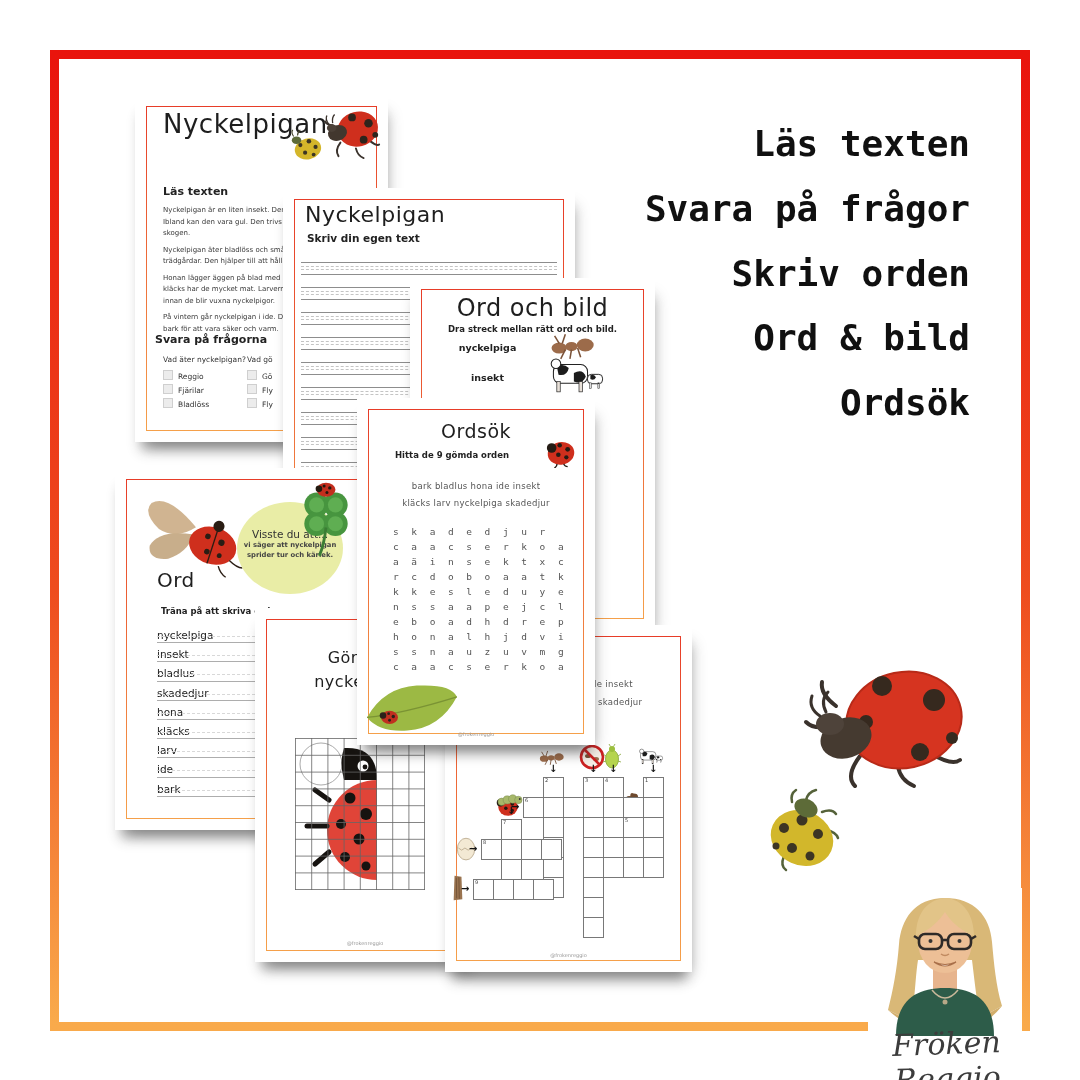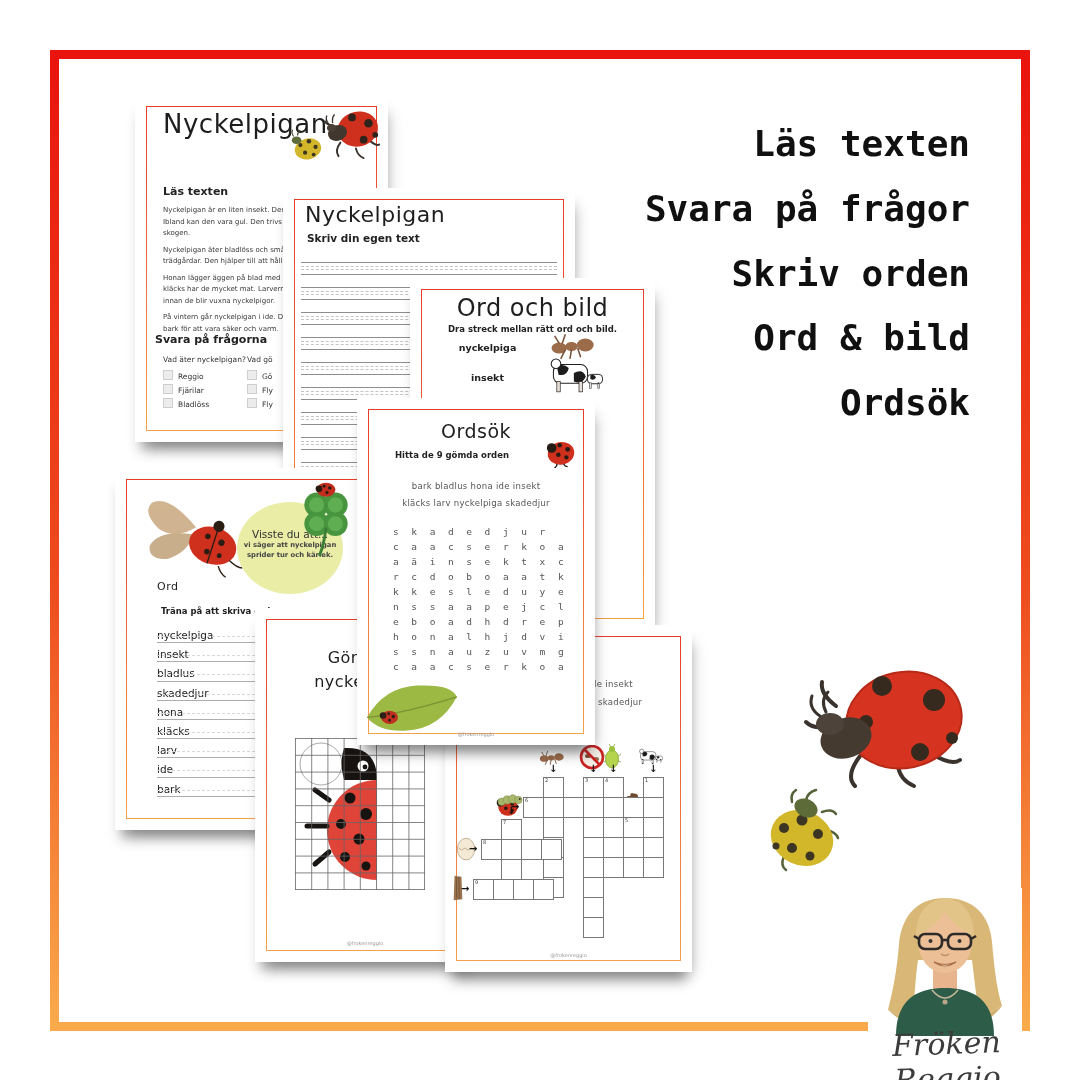--- a/index.html
+++ b/index.html
@@ -285,21 +285,21 @@
           <path d="M35 50 Q33 68 28 80" stroke="#3b7d34" stroke-width="3" fill="none"></path>
           <g transform="translate(24,2)">
             <ellipse cx="11" cy="8" rx="10" ry="7.5" fill="#c22e1e"></ellipse>
             <circle cx="3.5" cy="7" r="3.5" fill="#23190f"></circle>
             <circle cx="9" cy="4" r="1.6" fill="#23190f"></circle>
             <circle cx="15" cy="6" r="1.8" fill="#23190f"></circle>
             <circle cx="12" cy="11" r="1.6" fill="#23190f"></circle>
           </g>
         </svg>
     </div>
-    <div class="abs wtitle" style="left:42px;top:112px;font-size:11px;">Ord</div>
+    <div class="abs wtitle" style="left:42px;top:100px;font-size:20px;">Ord</div>
     <div class="abs subbold" style="left:46px;top:138px;">Träna på att skriva orden.</div>
     <div class="abs" id="e-words" style="left:42px;top:156px;width:268px;">
         <div class="ewrow"><span>nyckelpiga</span></div>
         <div class="ewrow"><span>insekt</span></div>
         <div class="ewrow"><span>bladlus</span></div>
         <div class="ewrow"><span>skadedjur</span></div>
         <div class="ewrow"><span>hona</span></div>
         <div class="ewrow"><span>kläcks</span></div>
         <div class="ewrow"><span>larv</span></div>
         <div class="ewrow"><span>ide</span></div>

